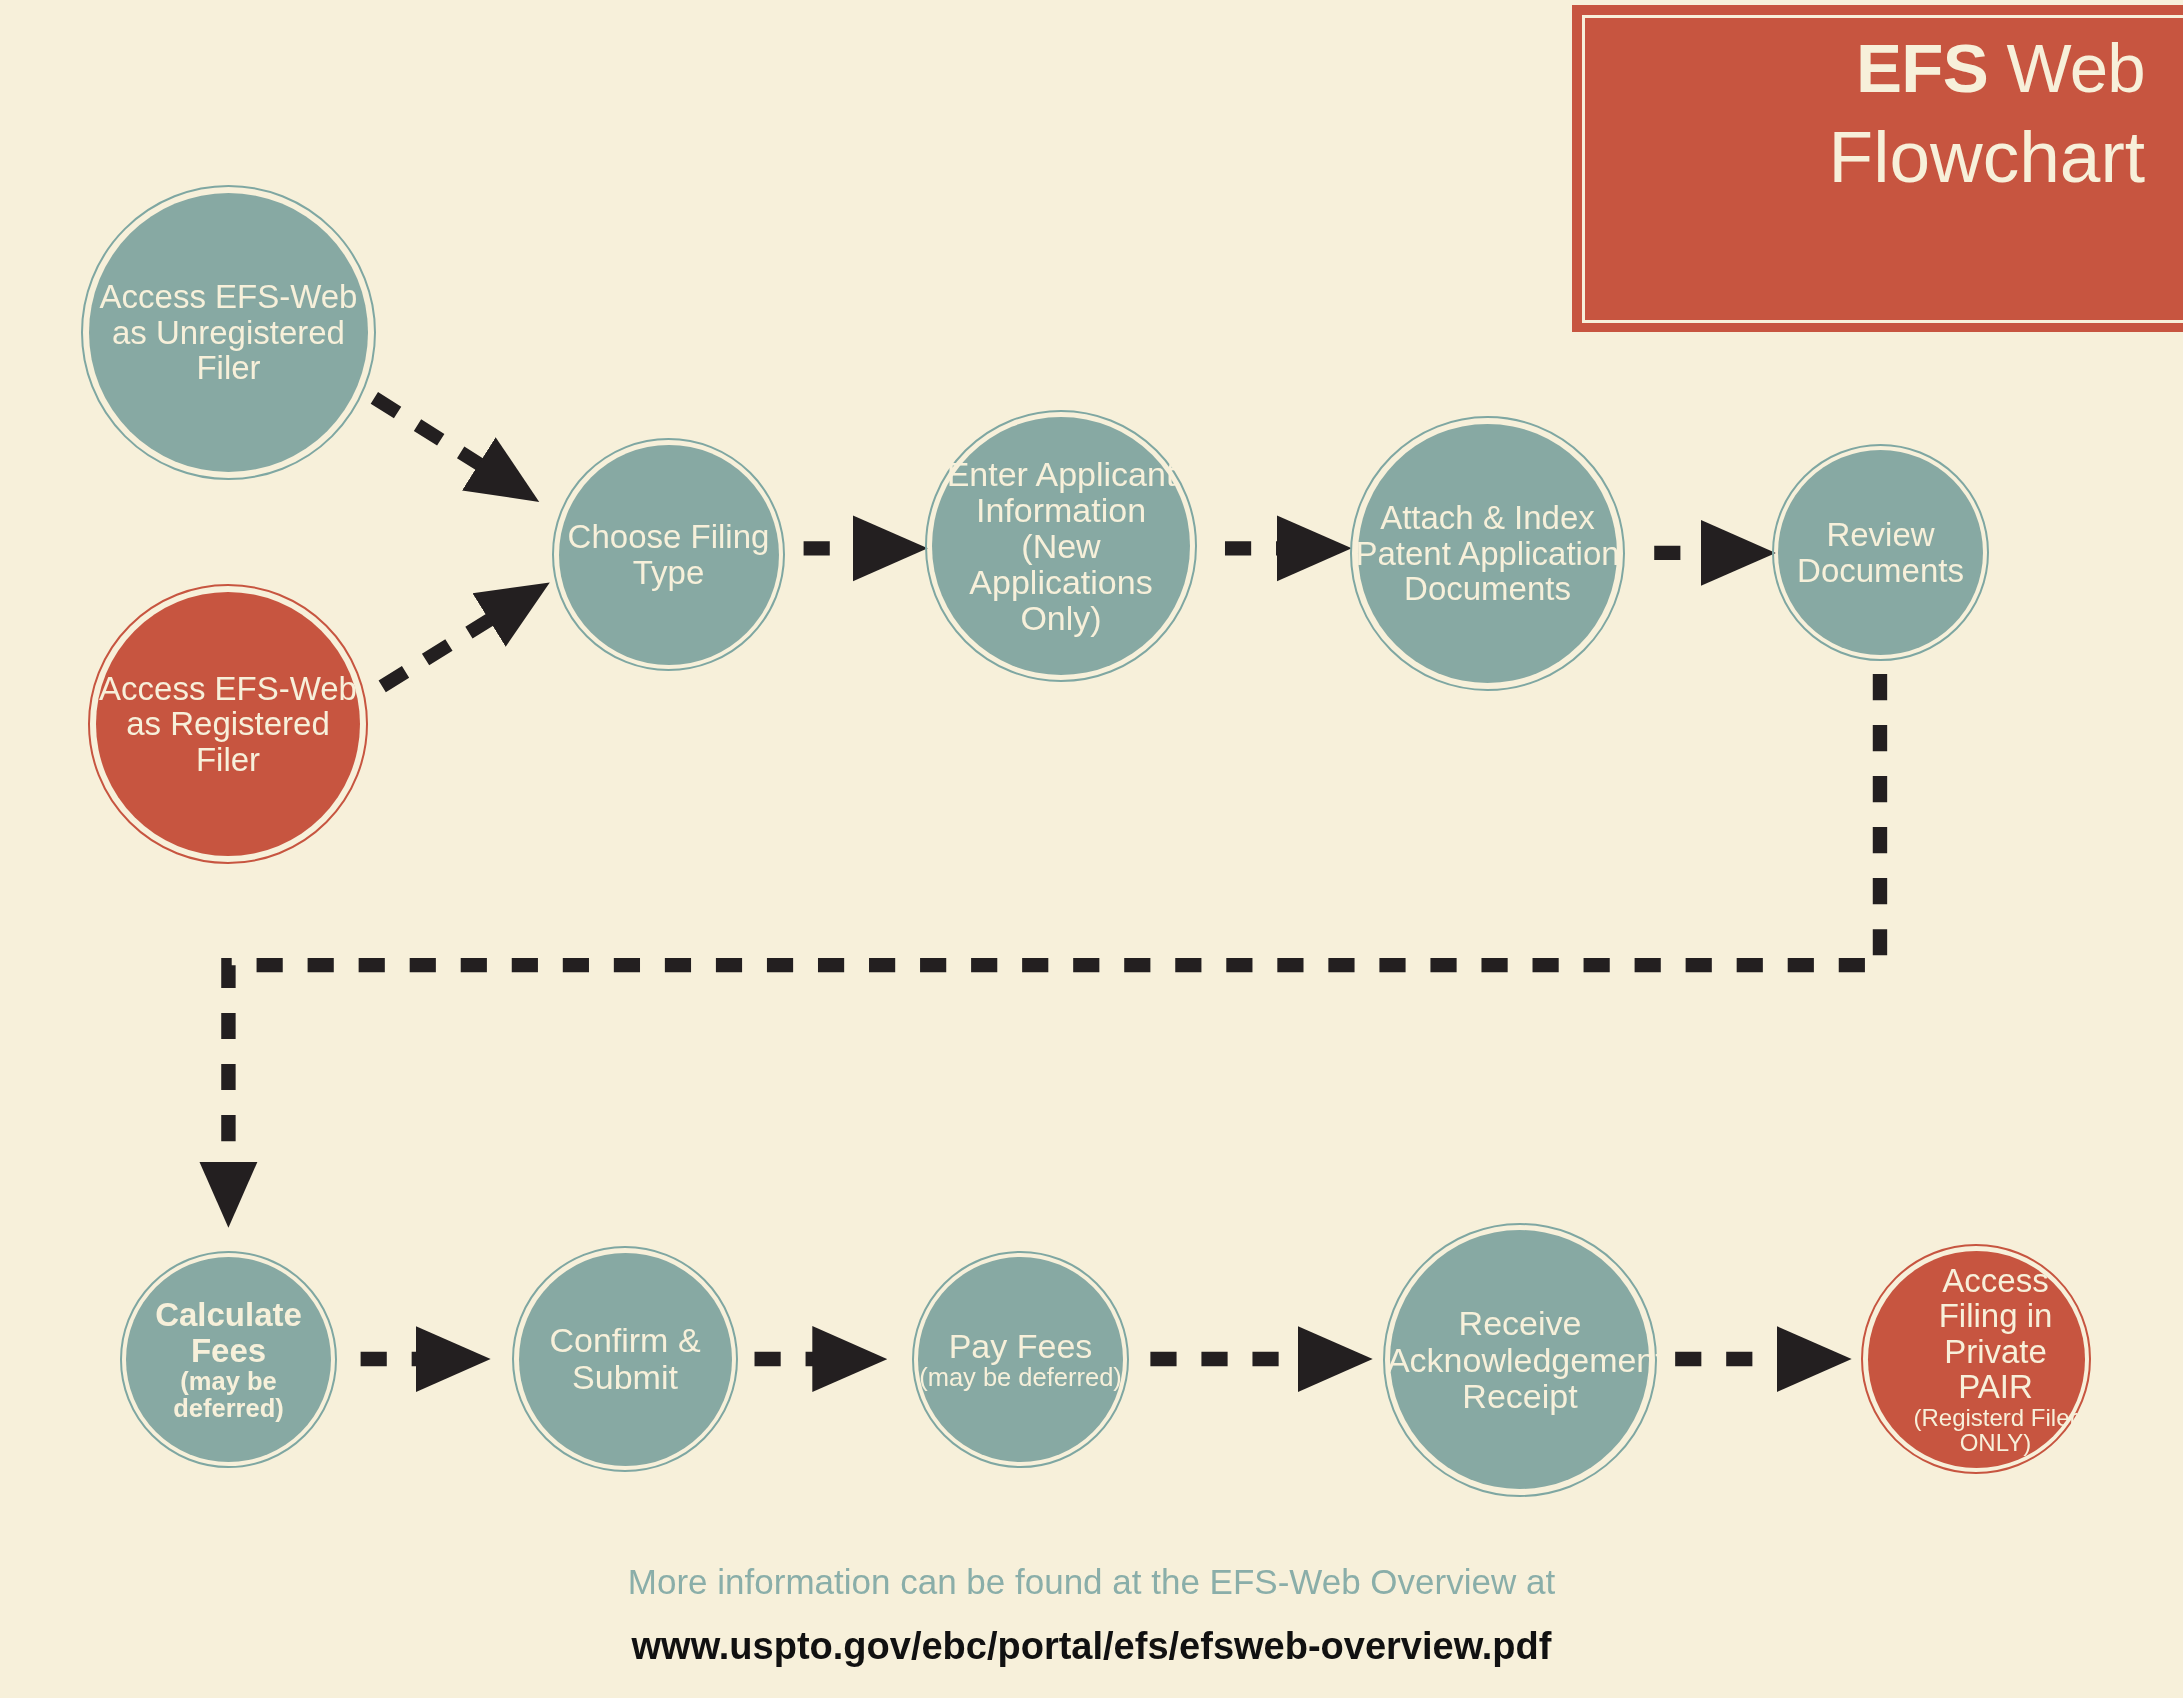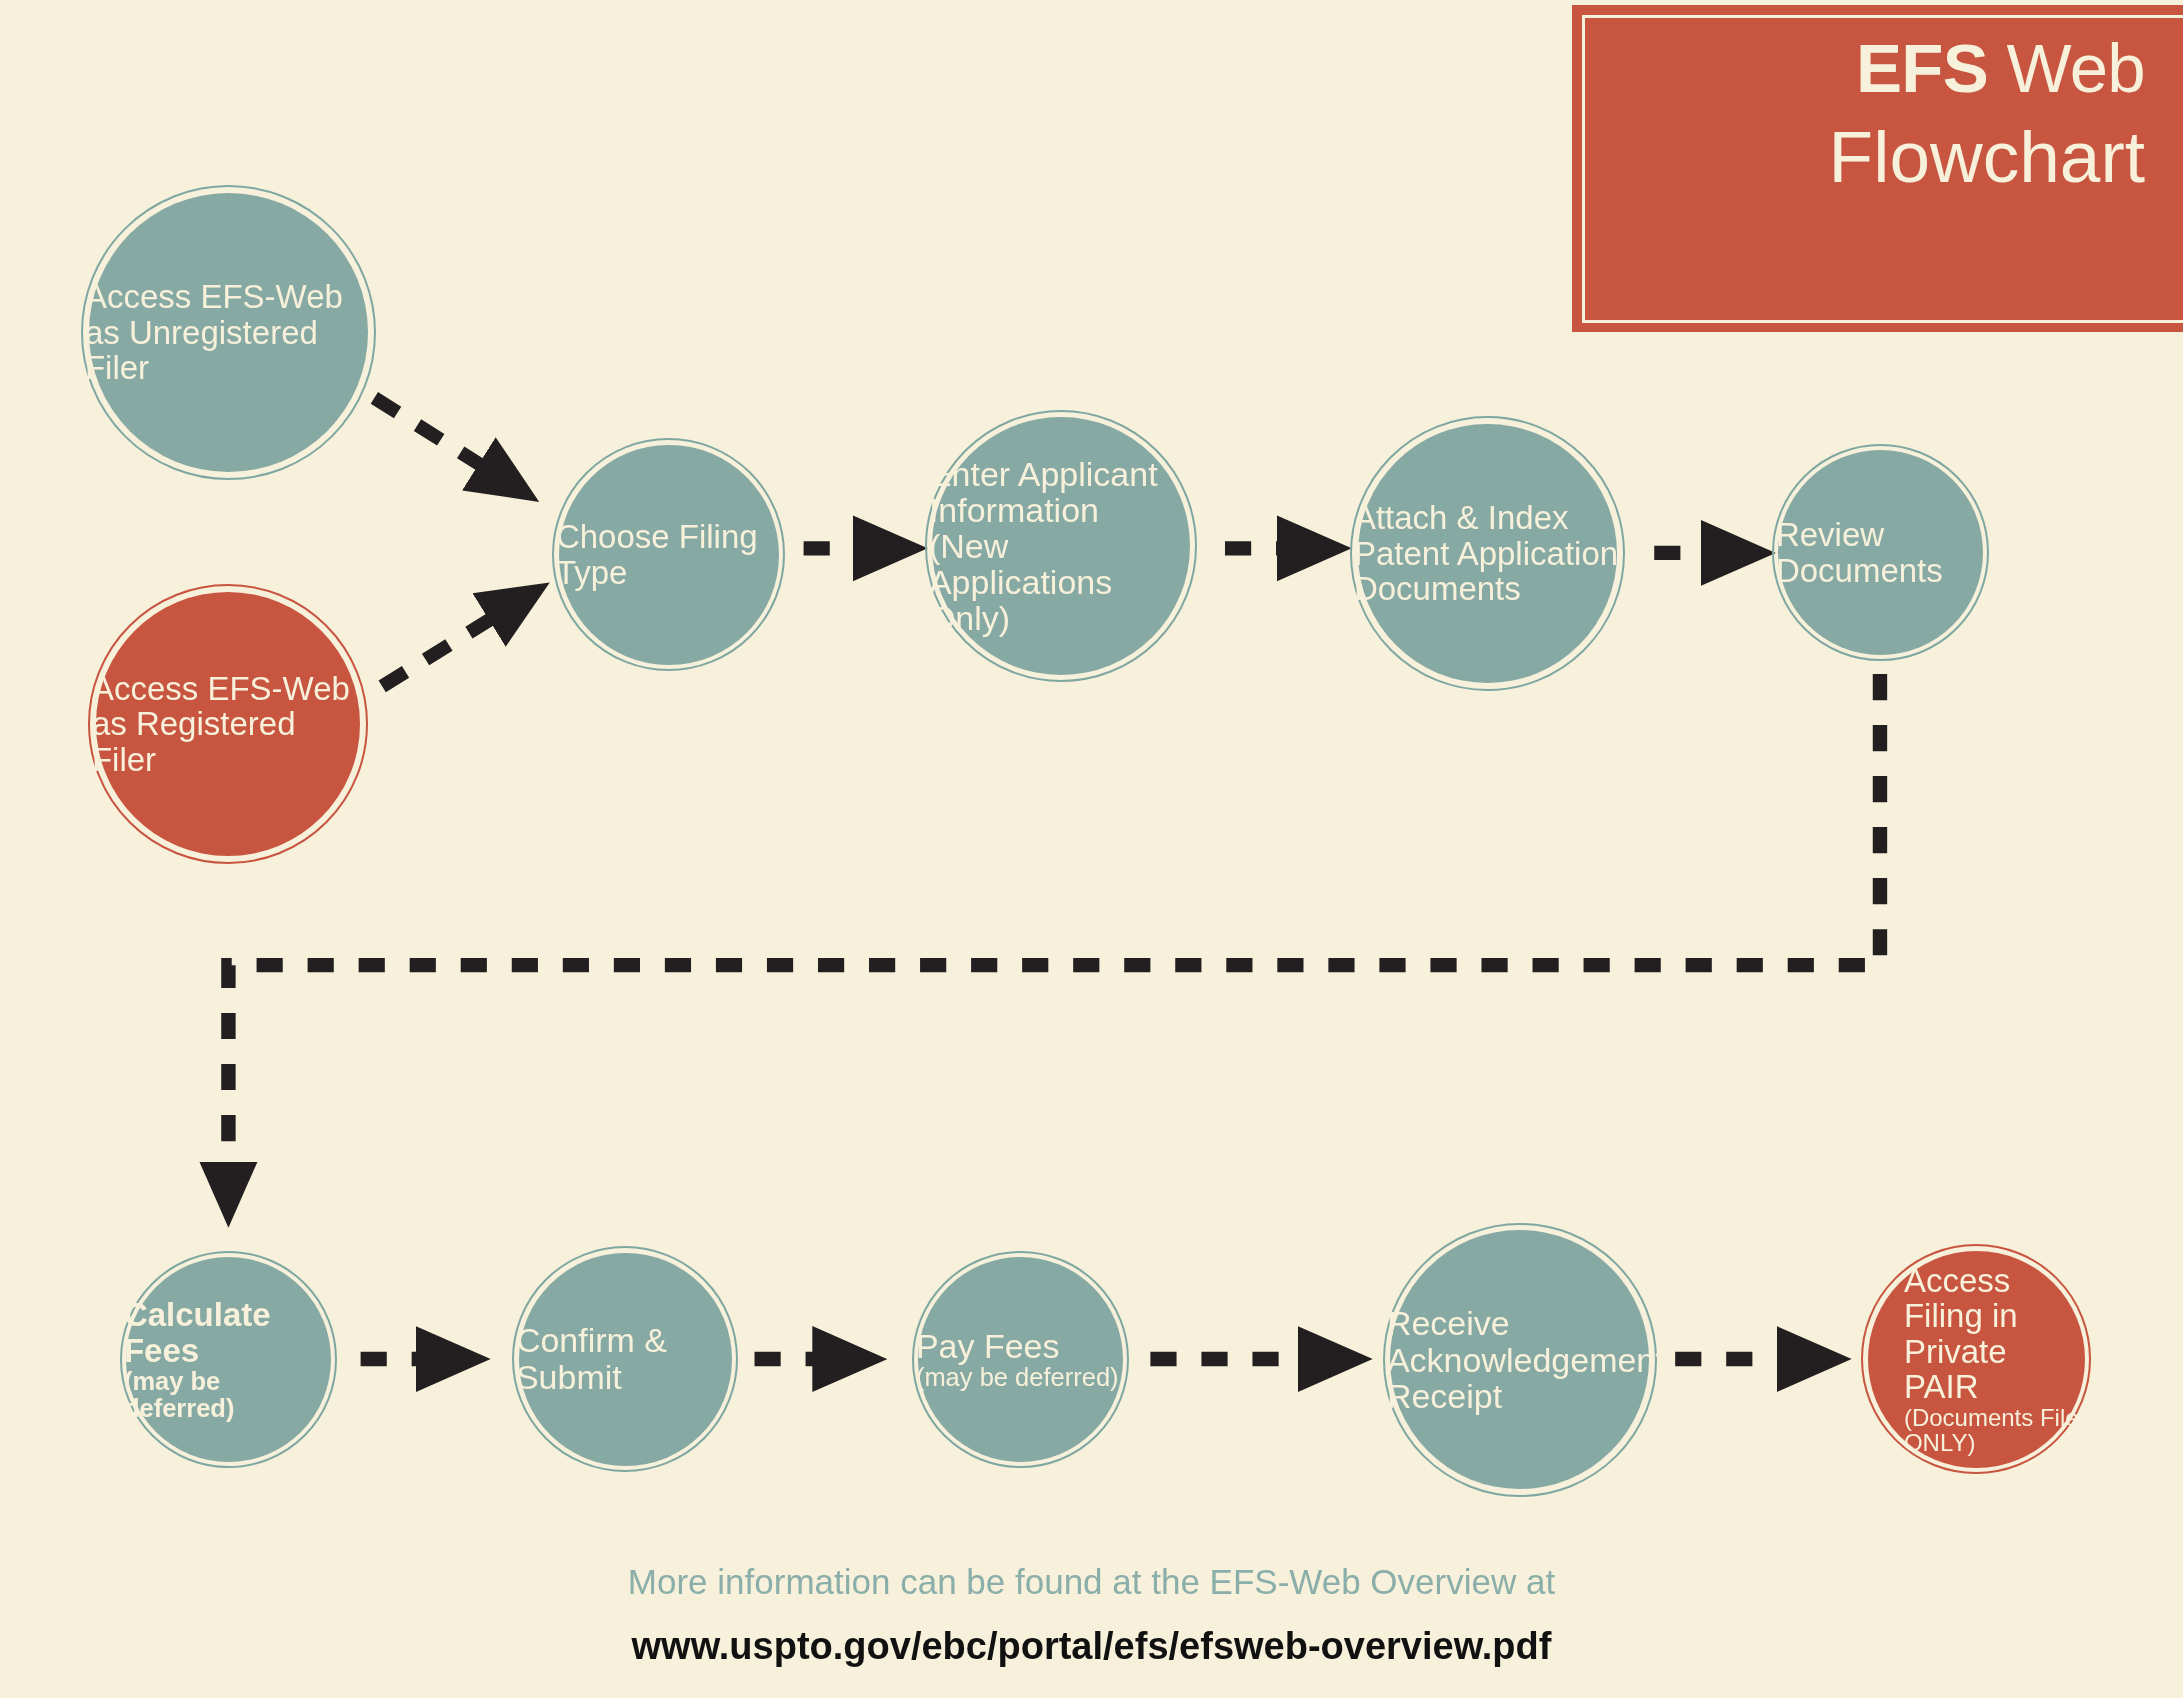--- a/index.html
+++ b/index.html
@@ -44,21 +44,21 @@
   .title-line2{font-size:73px;font-weight:normal;margin-top:17px;white-space:nowrap;}
 
   
   .node{
     position:absolute;
     box-sizing:border-box;
     border-radius:50%;
     display:flex;
     align-items:center;
     justify-content:center;
-    text-align:left;
+    text-align:center;
   }
   .node .ring{
     position:absolute;
     left:0;top:0;right:0;bottom:0;
     border-radius:50%;
     box-sizing:border-box;
     border:2px solid;
   }
   .node .disc{
     position:absolute;
@@ -216,21 +216,21 @@
         <div class="caption" style="font-size: 34px;">Pay Fees<span class="sub" style="font-size: 25.5px;">(may be deferred)</span></div>
       </div>
       <div class="node teal" style="left: 1383px; top: 1223px; width: 274px; height: 274px;">
         <div class="ring"></div>
         <div class="disc" style="left: 7.2px; top: 7.2px; width: 259px; height: 259px;"></div>
         <div class="caption" style="font-size: 34px;">Receive Acknowledgement Receipt</div>
       </div>
       <div class="node red" style="left: 1861px; top: 1244px; width: 230px; height: 230px;">
         <div class="ring"></div>
         <div class="disc" style="left: 6.5px; top: 6.5px; width: 217px; height: 217px;"></div>
-        <div class="caption" style="font-size: 33px; margin-left: 39px;">Access Filing in Private PAIR<span class="sub" style="font-size: 24px;">(Documents Filer ONLY)</span></div>
+        <div class="caption" style="font-size: 33px; margin-left: 39px;">Access Filing in Private PAIR<span class="sub" style="font-size: 24px;">(Registerd Filer ONLY)</span></div>
       </div>
     </div>
 
   <div class="footer" style="top:1563px;">
     <div class="footer-line1">More information can be found at the EFS-Web Overview at</div>
     <div class="footer-line2">www.uspto.gov/ebc/portal/efs/efsweb-overview.pdf</div>
   </div>
 
 </div>
 

